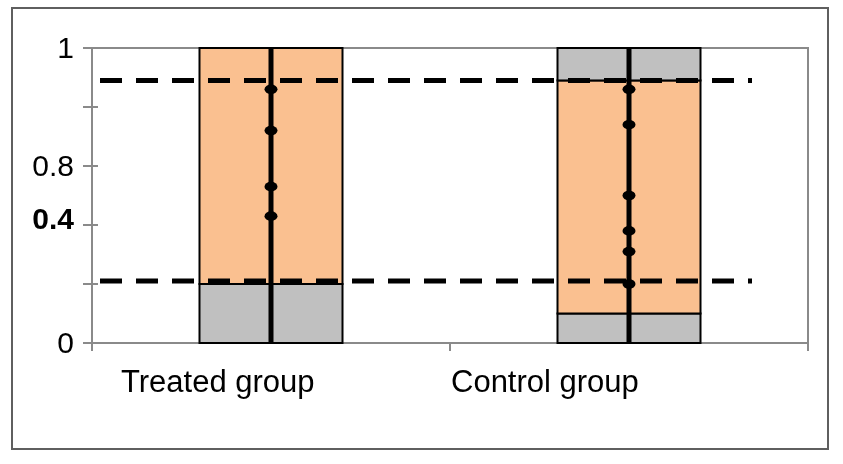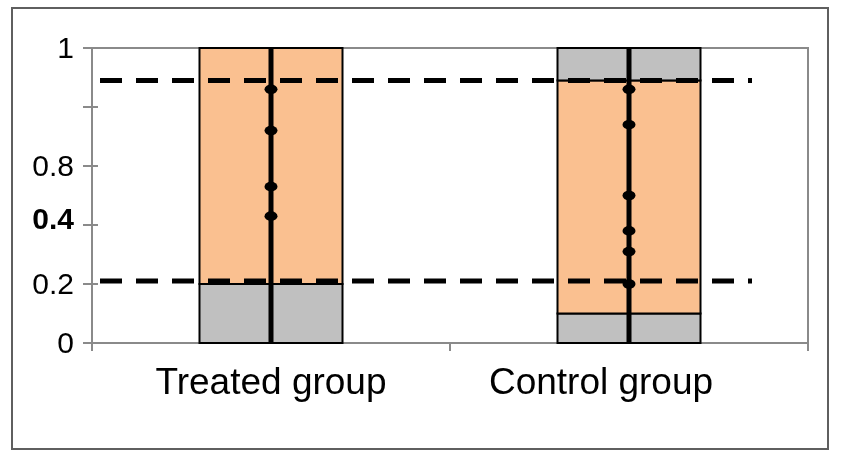--- a/index.html
+++ b/index.html
@@ -40,22 +40,22 @@
     font-size: 30px;
     color: #000000;
     white-space: nowrap;
   }
   .cat-label {
     position: absolute;
     width: 300px;
     height: 40px;
     top: 362px;
     line-height: 40px;
-    text-align: center;
-    font-size: 37px;
+    text-align: left;
+    font-size: 31px;
     color: #000000;
     white-space: nowrap;
   }
   .yl-1   { top: 33px;  }
   .yl-08  { top: 92px;  }
   .yl-06  { top: 151px; }
   .yl-04  { top: 204px; font-weight: bold; }
   .yl-02  { top: 269px; }
   .yl-0   { top: 328px; }
   .cat-0  { left: 121px; }
@@ -95,18 +95,17 @@
       <ellipse cx="629" cy="124.69999999999999" rx="6.5" ry="4.8" fill="#000000"></ellipse>
       <ellipse cx="629" cy="195.5" rx="6.5" ry="4.8" fill="#000000"></ellipse>
       <ellipse cx="629" cy="230.9" rx="6.5" ry="4.8" fill="#000000"></ellipse>
       <ellipse cx="629" cy="251.55" rx="6.5" ry="4.8" fill="#000000"></ellipse>
       <ellipse cx="629" cy="284" rx="6.5" ry="4.8" fill="#000000"></ellipse>
     </svg>
 
   <div class="ytick-label yl-1">1</div>
   <div class="ytick-label yl-06">0.8</div>
   <div class="ytick-label yl-04">0.4</div>
-  <div class="ytick-label yl-02">0.2</div>
   <div class="ytick-label yl-0">0</div>
 
   <div class="cat-label cat-0">Treated group</div>
   <div class="cat-label cat-1">Control group</div>
 </div>
 
 </body></html>

